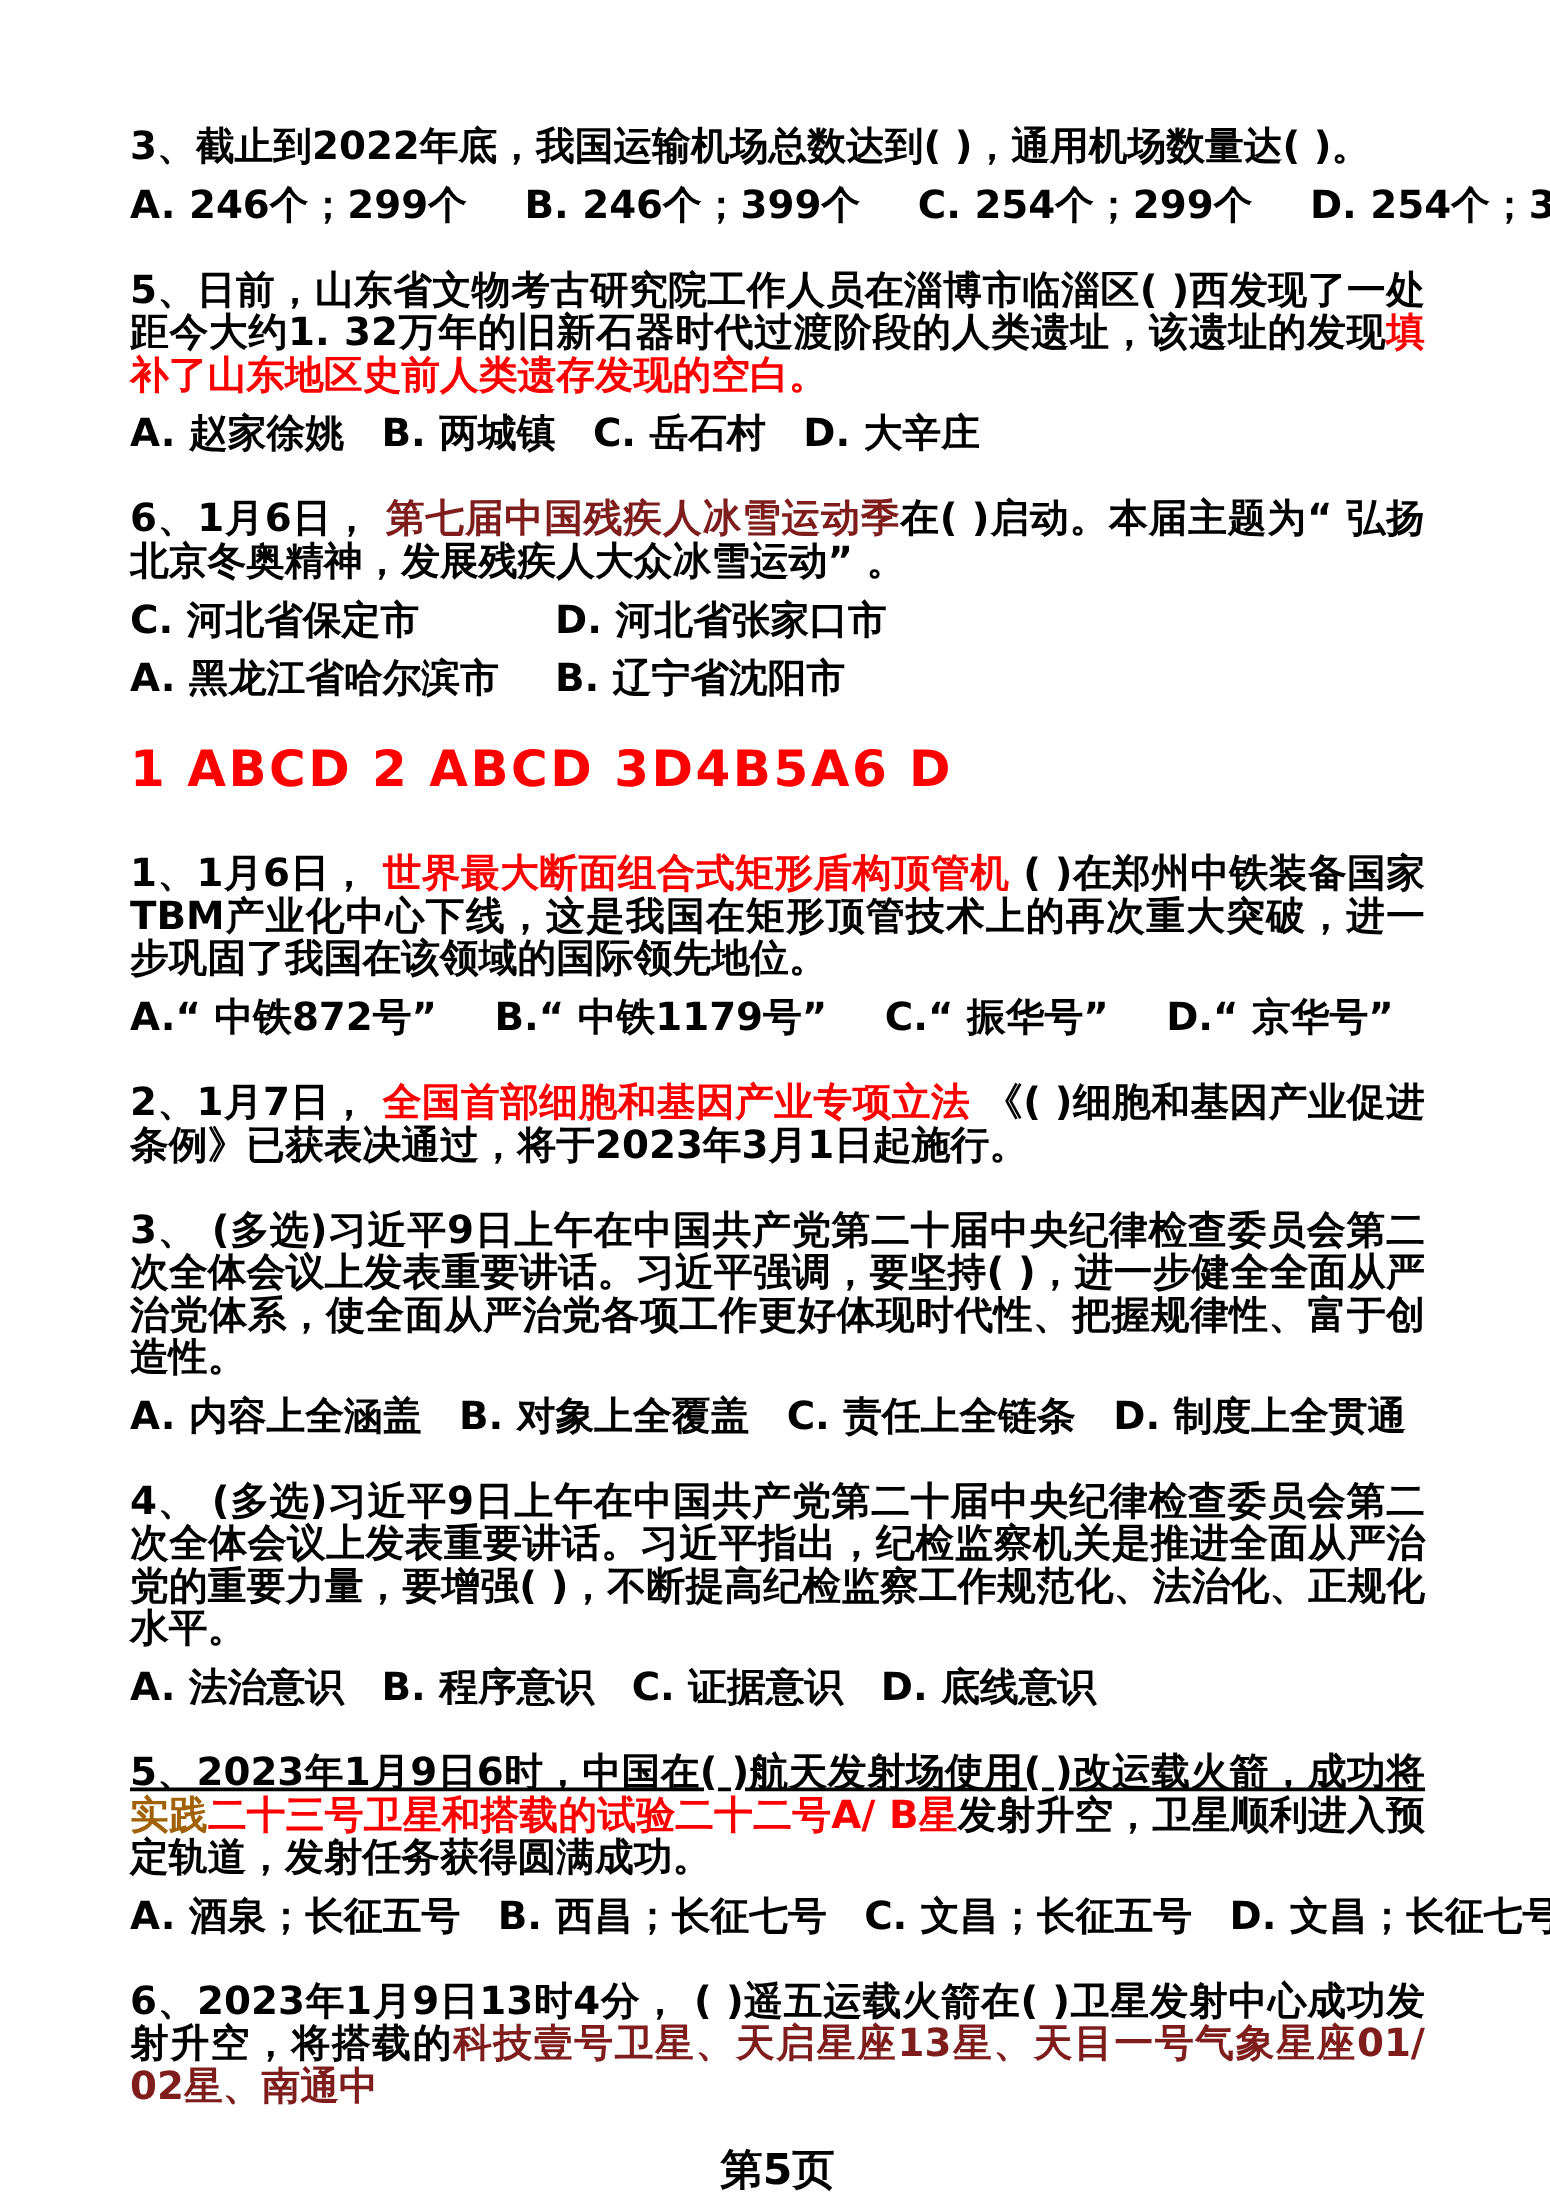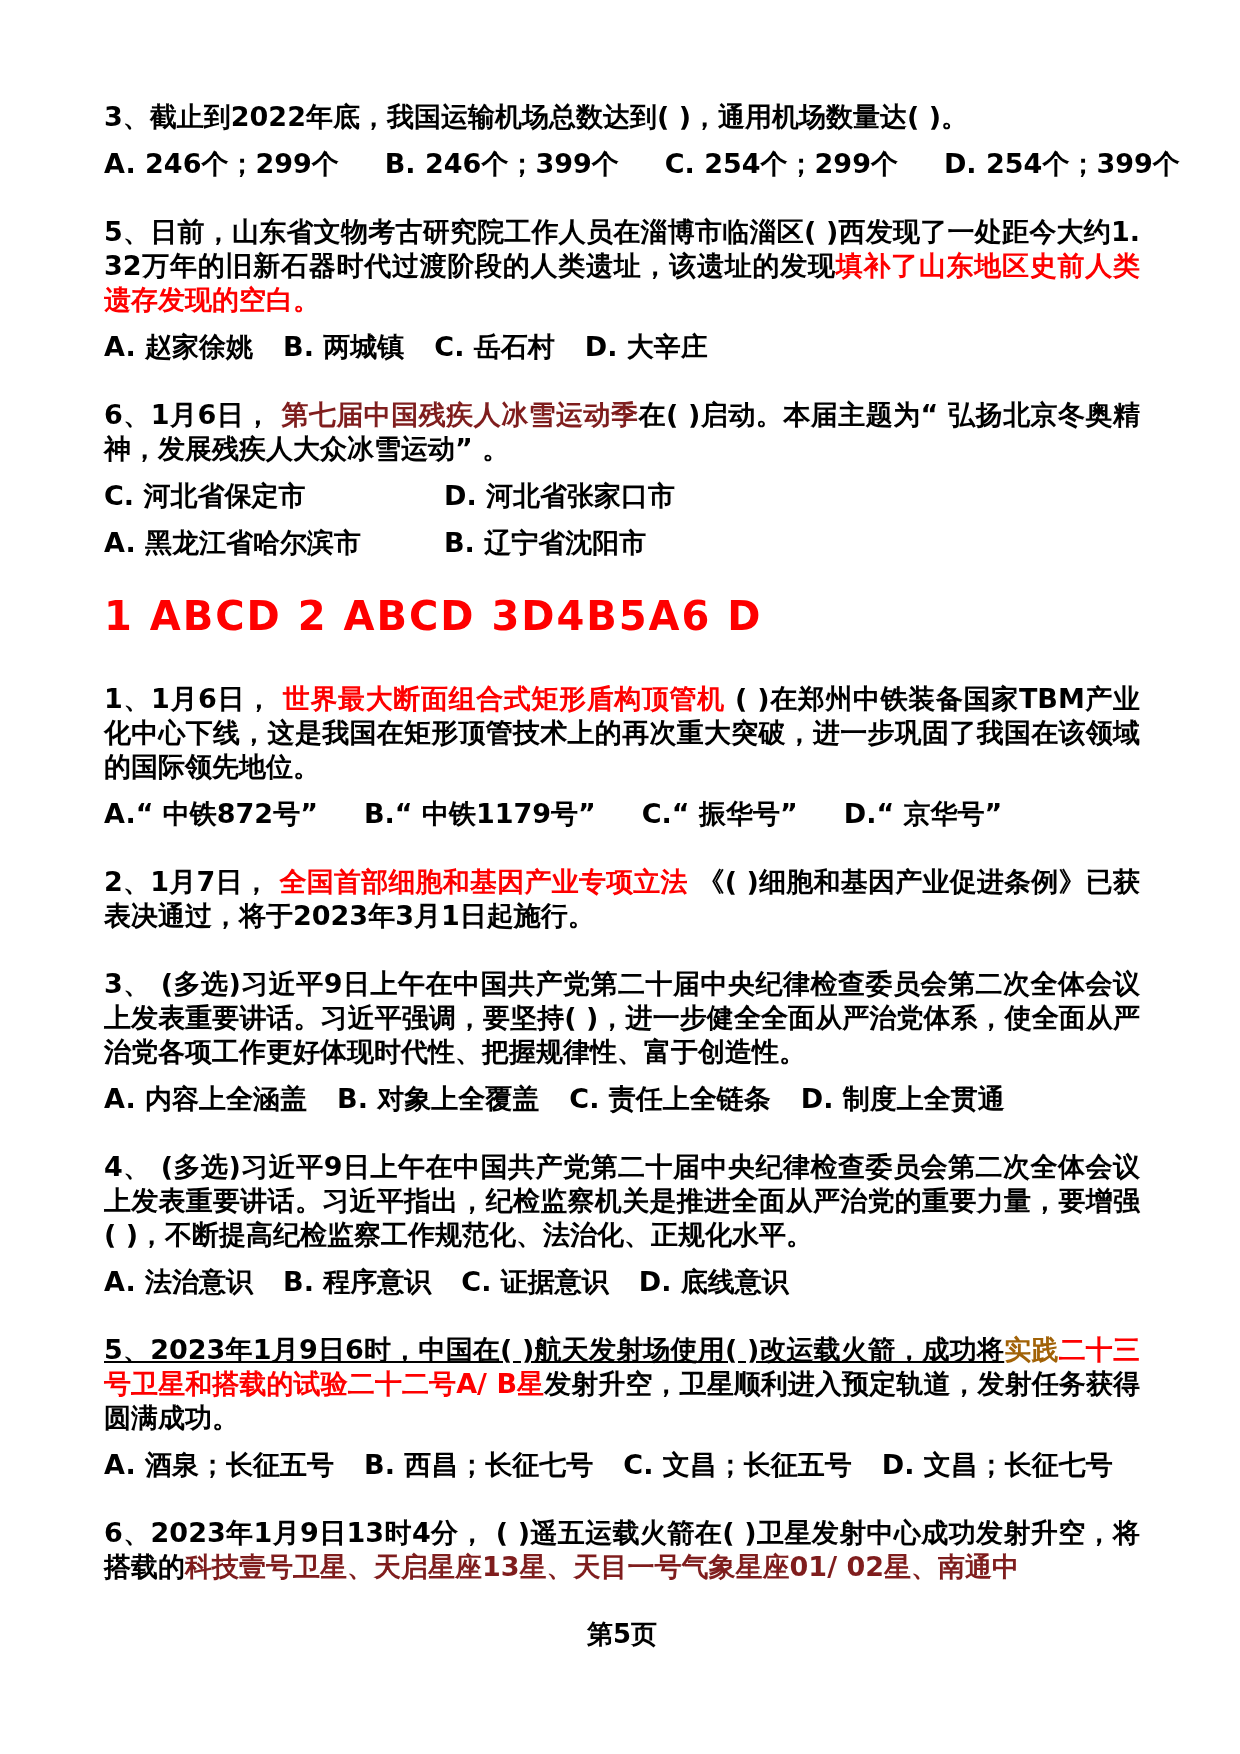--- a/index.html
+++ b/index.html
@@ -16,21 +16,21 @@
     color: #000000;
     position: relative;
   }
   .content {
     position: absolute;
     left: 104px;
     top: 100px;
     width: 1036px;
   }
   .question {
-    font-size: 27px;
+    font-size: 31px;
     line-height: 34px;
     margin: 0 0 34px 0;
   }
   .qtext {
     margin: 0;
     text-align: justify;
     text-align-last: left;
   }
   .opt-line {
     margin: 0;
@@ -48,21 +48,21 @@
     margin-right: 0;
   }
   .answers-line {
     font-size: 40px;
     line-height: 44px;
     letter-spacing: 2px;
     margin: 32px 0 44px 0;
   }
   .footer {
     text-align: center;
-    font-size: 26px;
+    font-size: 34px;
     line-height: 32px;
     margin-top: 0;
   }
 </style>
 </head>
 <body>
 
 <div class="content">
   <div>
       <div class="question">

